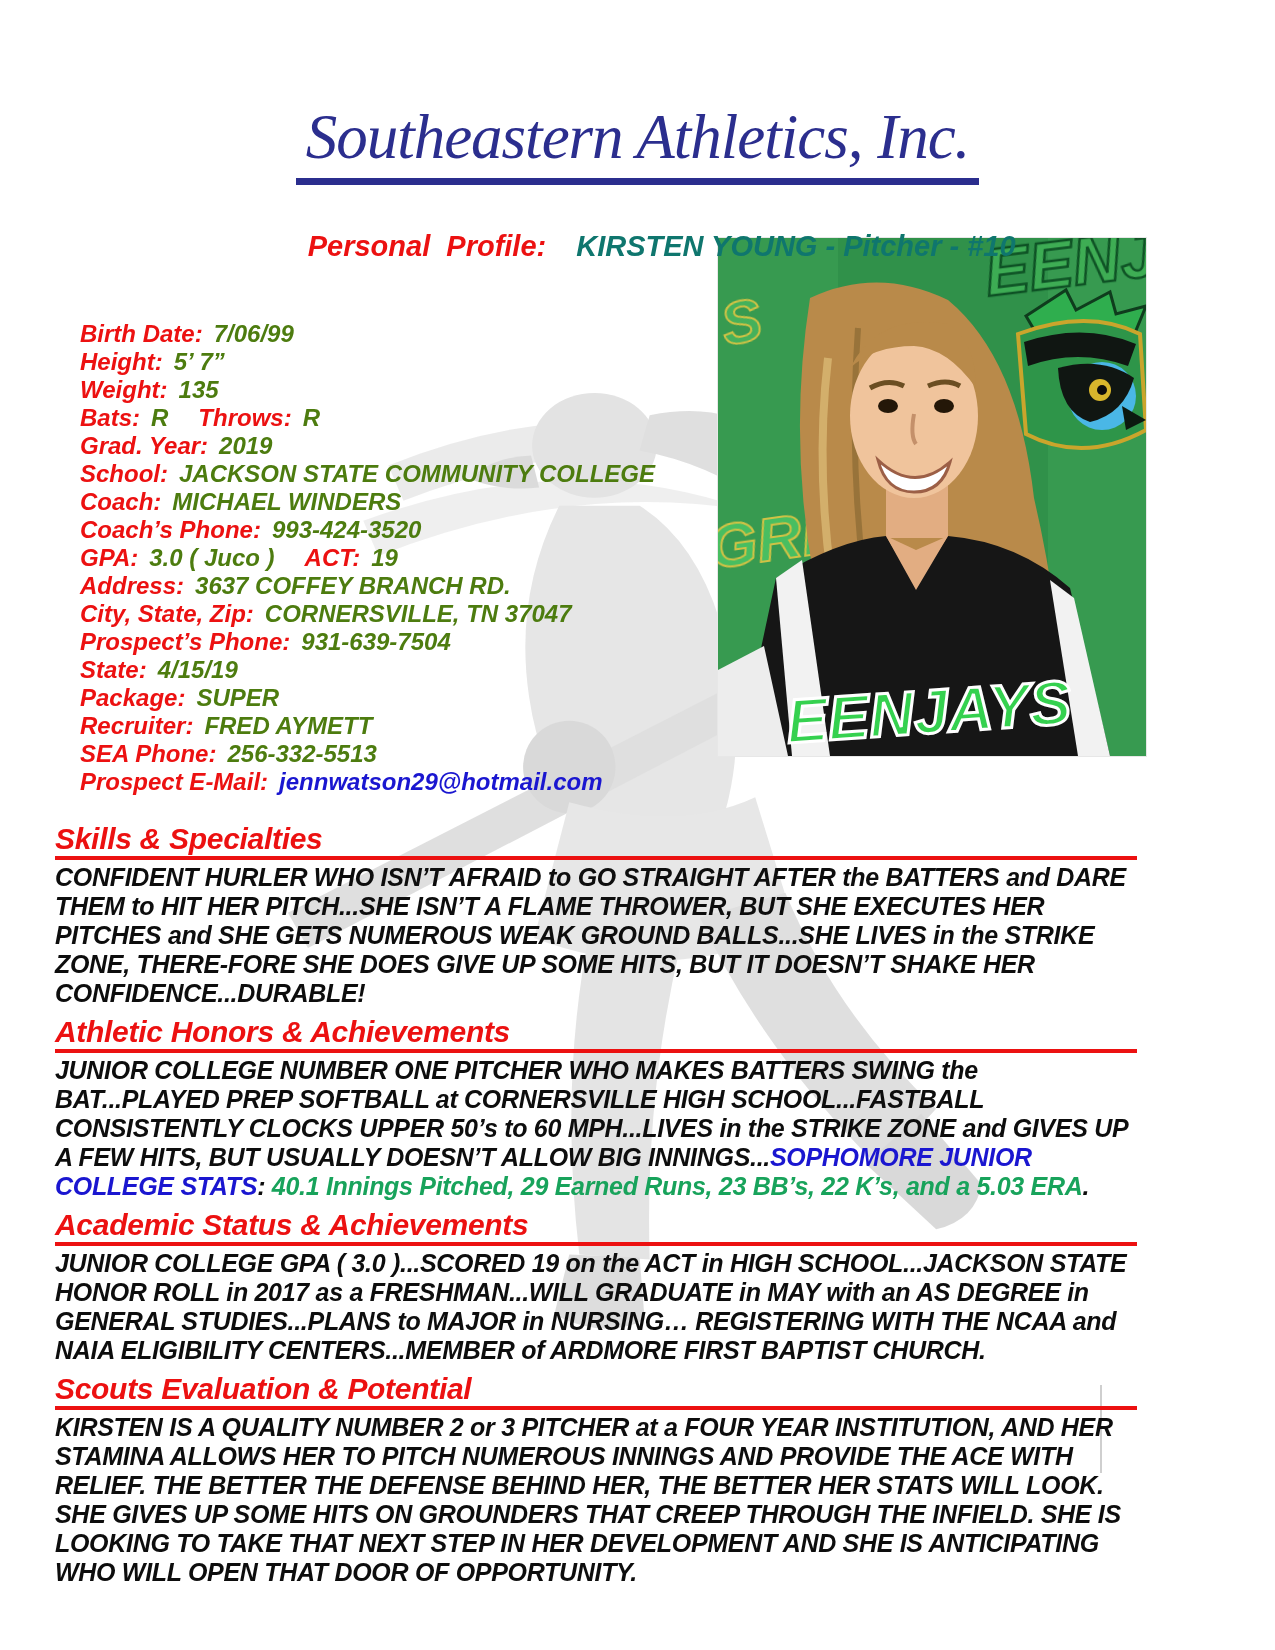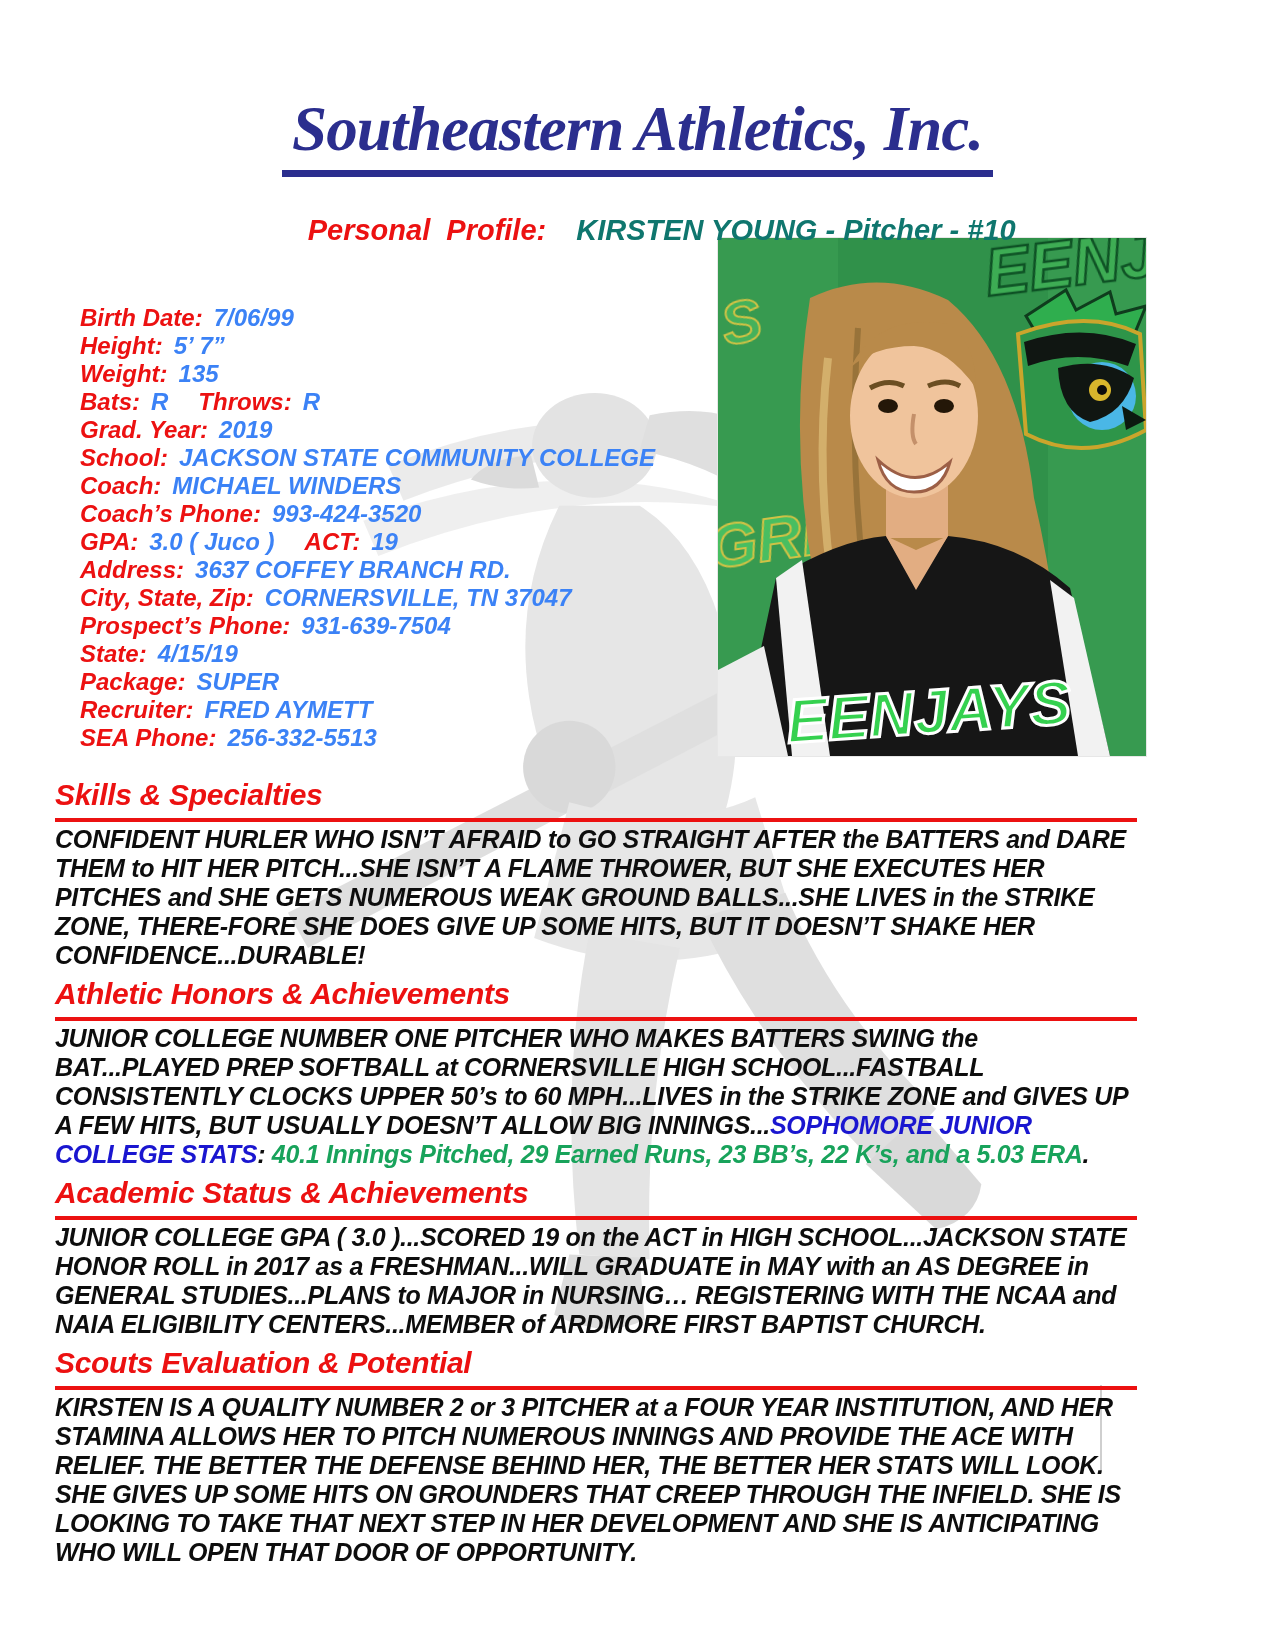--- a/index.html
+++ b/index.html
@@ -5,42 +5,42 @@
   html,body{margin:0;padding:0;background:#ffffff;}
   .page{
     position:relative;width:1275px;height:1650px;overflow:hidden;background:#fff;
     font-family:"Liberation Sans",sans-serif;
   }
   
   .watermark{position:absolute;left:260px;top:370px;width:900px;height:985px;z-index:0;opacity:.62;}
   
   header{position:relative;z-index:3;text-align:center;padding-top:96px;}
   h1.title{
-    display:inline-block;margin:0;padding:0 10px 8px 10px;
-    font-family:"Liberation Serif",serif;font-style:italic;font-weight:bold;
+    display:inline-block;margin:8px;padding:0 10px 8px 10px;
+    font-family:"Liberation Serif",serif;font-style:italic;font-weight:normal;
     font-size:63px;line-height:1.05;color:var(--navy,#2b2e8e);
     border-bottom:7px solid var(--navy,#2b2e8e);letter-spacing:-1px;
   }
   .subtitle{margin-top:4px;font-size:29px;font-weight:bold;font-style:italic;white-space:pre-wrap;}
   .subtitle .lab{color:var(--red,#ec1111);margin-right:30px;}
   .subtitle .val{color:#0f766e;}
   
   .photo{position:absolute;left:718px;top:238px;width:428px;height:518px;margin:0;z-index:2;box-shadow:0 0 0 1px #e7e7e7;}
   .photo svg{display:block;width:100%;height:100%;}
   
   .info{position:relative;z-index:3;margin:24px 0 0 80px;width:620px;}
   .info .row{font-size:24px;line-height:28px;font-weight:bold;font-style:italic;white-space:nowrap;}
   .info .lbl{color:var(--red,#ec1111);margin-right:11px;}
-  .info .val{color:#3b82f6;margin-right:30px;}
+  .info .val{color:#4d7c0f;margin-right:30px;}
   .info .lbl:empty,.info .val:empty{display:none;}
   .info .val.email{color:var(--blue,#1a16d0);}
   
   main{position:relative;z-index:3;margin:26px 55px 0 55px;width:1082px;}
   h2.sec{
-    margin:7px 0 3px 0;padding:0 0 6px 0;
+    margin:7px 0 3px 0;padding:0 0 0 0;
     font-size:30px;line-height:34px;font-weight:bold;font-style:italic;
     color:var(--red,#ec1111);border-bottom:4px solid var(--red,#ec1111);
     letter-spacing:-0.3px;
   }
   section:first-child h2.sec{margin-top:0;}
   p.body{
     margin:3px 0 0 0;font-size:25px;line-height:1.16;font-weight:bold;font-style:italic;
     color:#0d0d0d;letter-spacing:-0.3px;
   }
   .blue{color:var(--blue,#1a16d0);}
@@ -137,20 +137,21 @@
     <div class="row"><span class="lbl">Coach:</span><span class="val">MICHAEL WINDERS</span></div>
     <div class="row"><span class="lbl">Coach’s Phone:</span><span class="val">993-424-3520</span></div>
     <div class="row"><span class="lbl">GPA:</span><span class="val">3.0 ( Juco )</span><span class="lbl">ACT:</span><span class="val">19</span></div>
     <div class="row"><span class="lbl">Address:</span><span class="val">3637 COFFEY BRANCH RD.</span></div>
     <div class="row"><span class="lbl">City, State, Zip:</span><span class="val">CORNERSVILLE, TN  37047</span></div>
     <div class="row"><span class="lbl">Prospect’s Phone:</span><span class="val">931-639-7504</span></div>
     <div class="row"><span class="lbl">State:</span><span class="val">4/15/19</span></div>
     <div class="row"><span class="lbl">Package:</span><span class="val">SUPER</span></div>
     <div class="row"><span class="lbl">Recruiter:</span><span class="val">FRED AYMETT</span></div>
     <div class="row"><span class="lbl">SEA Phone:</span><span class="val">256-332-5513</span></div>
+    <div class="row"><span class="lbl">Prospect E-Mail:</span><span class="val email">jennwatson29@hotmail.com</span></div>
   </section>
 
   <main>
     <section>
       <h2 class="sec">Skills &amp; Specialties</h2>
       <p class="body">CONFIDENT HURLER WHO ISN’T AFRAID to GO STRAIGHT AFTER the BATTERS and DARE THEM to HIT HER PITCH...SHE ISN’T A FLAME THROWER, BUT SHE EXECUTES HER PITCHES and SHE GETS NUMEROUS WEAK GROUND BALLS...SHE LIVES in the STRIKE ZONE, THERE-FORE SHE DOES GIVE UP SOME HITS, BUT IT DOESN’T SHAKE HER CONFIDENCE...DURABLE!</p>
     </section>
     <section>
       <h2 class="sec">Athletic Honors &amp; Achievements</h2>
       <p class="body"><span>JUNIOR COLLEGE NUMBER ONE PITCHER WHO MAKES BATTERS SWING the BAT...PLAYED PREP SOFTBALL at CORNERSVILLE HIGH SCHOOL...FASTBALL CONSISTENTLY CLOCKS UPPER 50’s to 60 MPH...LIVES in the STRIKE ZONE and GIVES UP A FEW HITS, BUT USUALLY DOESN’T ALLOW BIG INNINGS...</span><span class="blue">SOPHOMORE JUNIOR COLLEGE STATS</span><span>: </span><span class="green">40.1 Innings Pitched, 29 Earned Runs, 23 BB’s, 22 K’s, and a 5.03 ERA</span><span>.</span></p>

